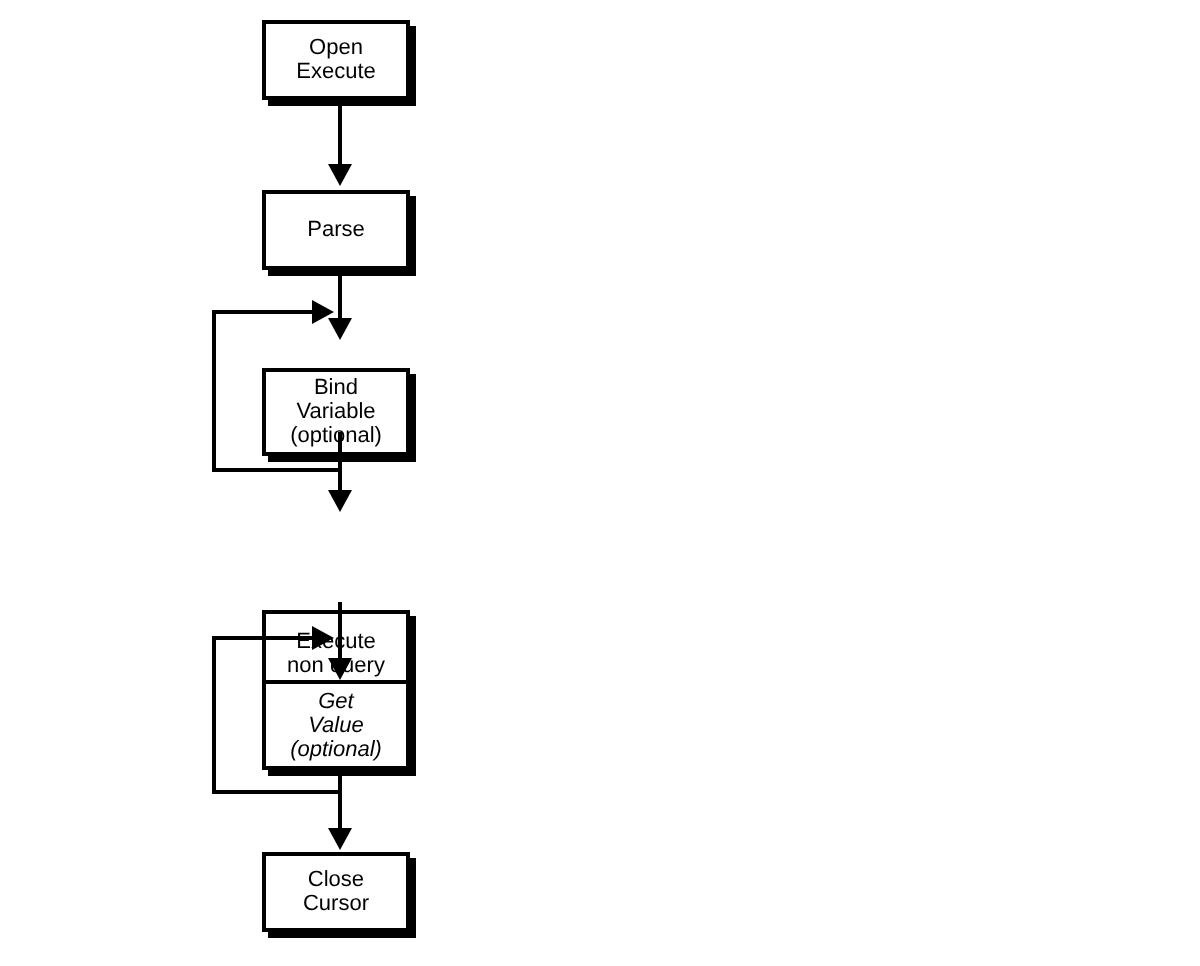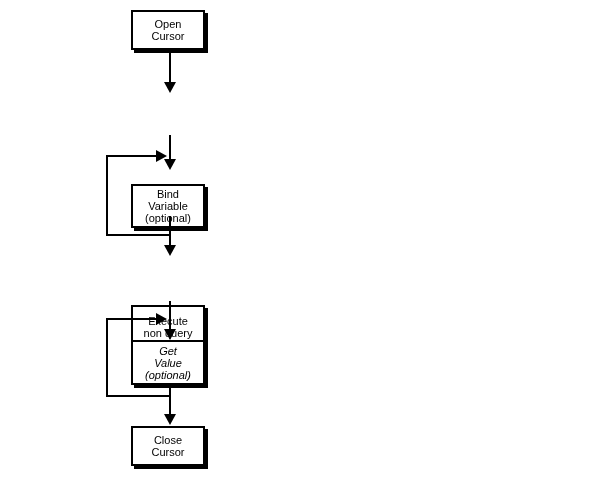--- a/index.html
+++ b/index.html
@@ -79,21 +79,22 @@
   
   .e5-line  { left: 169px; top: 385px; height: 30px; }
   .e5-head  { left: 164px; top: 414px; }
 </style>
 </head>
 <body>
 
 <div class="canvas">
 
   <div class="node n1">Open
-Cursor</div>
+Execute</div>
+  <div class="node n2">Parse</div>
   <div class="node n3">Bind
 Variable
 (optional)</div>
   <div class="node n4">Execute
 non query</div>
   <div class="node n5">Get
 Value
 (optional)</div>
   <div class="node n6">Close
 Cursor</div>

